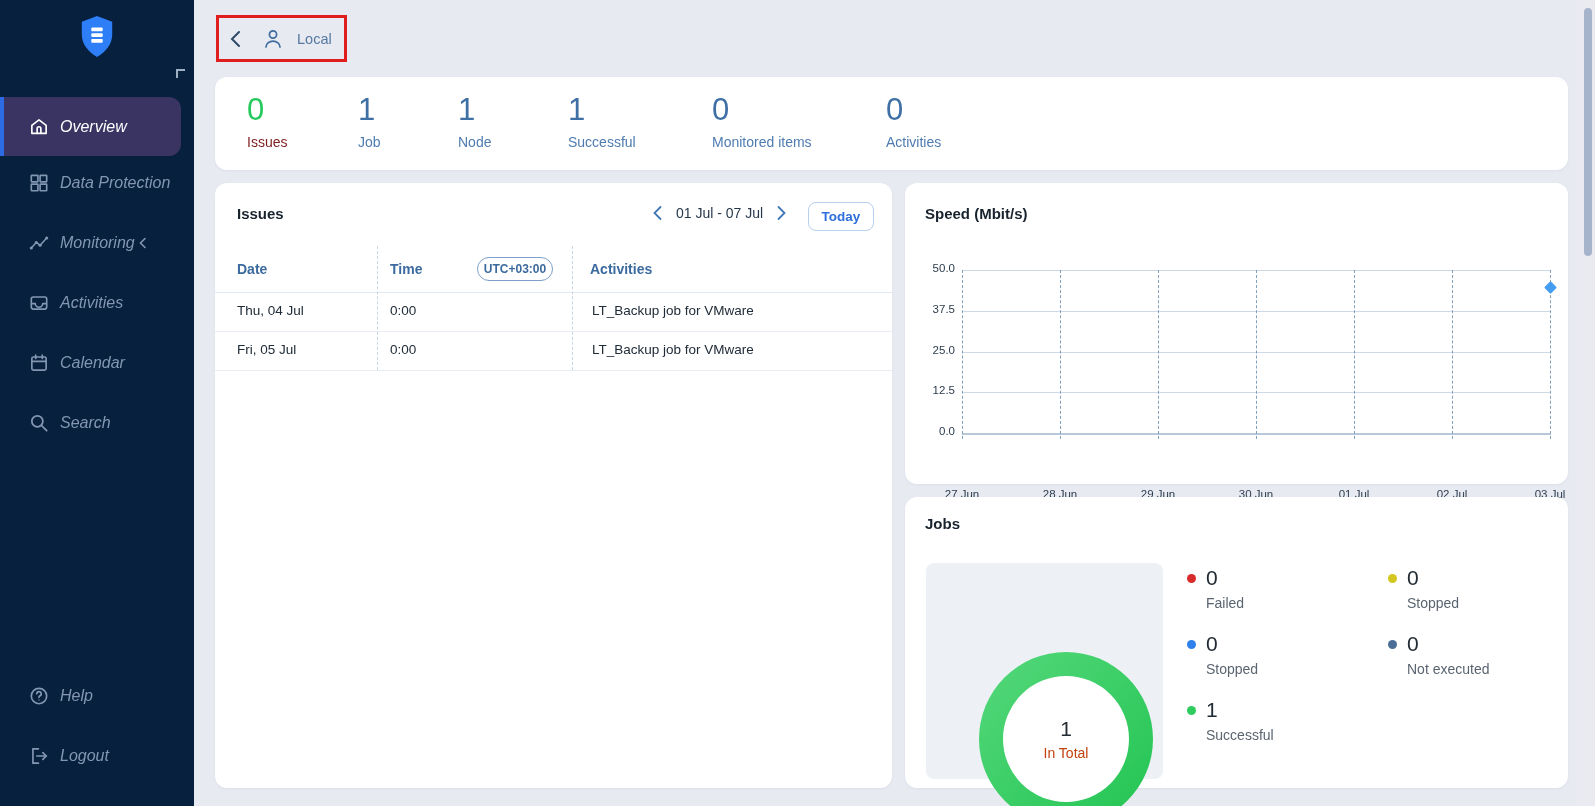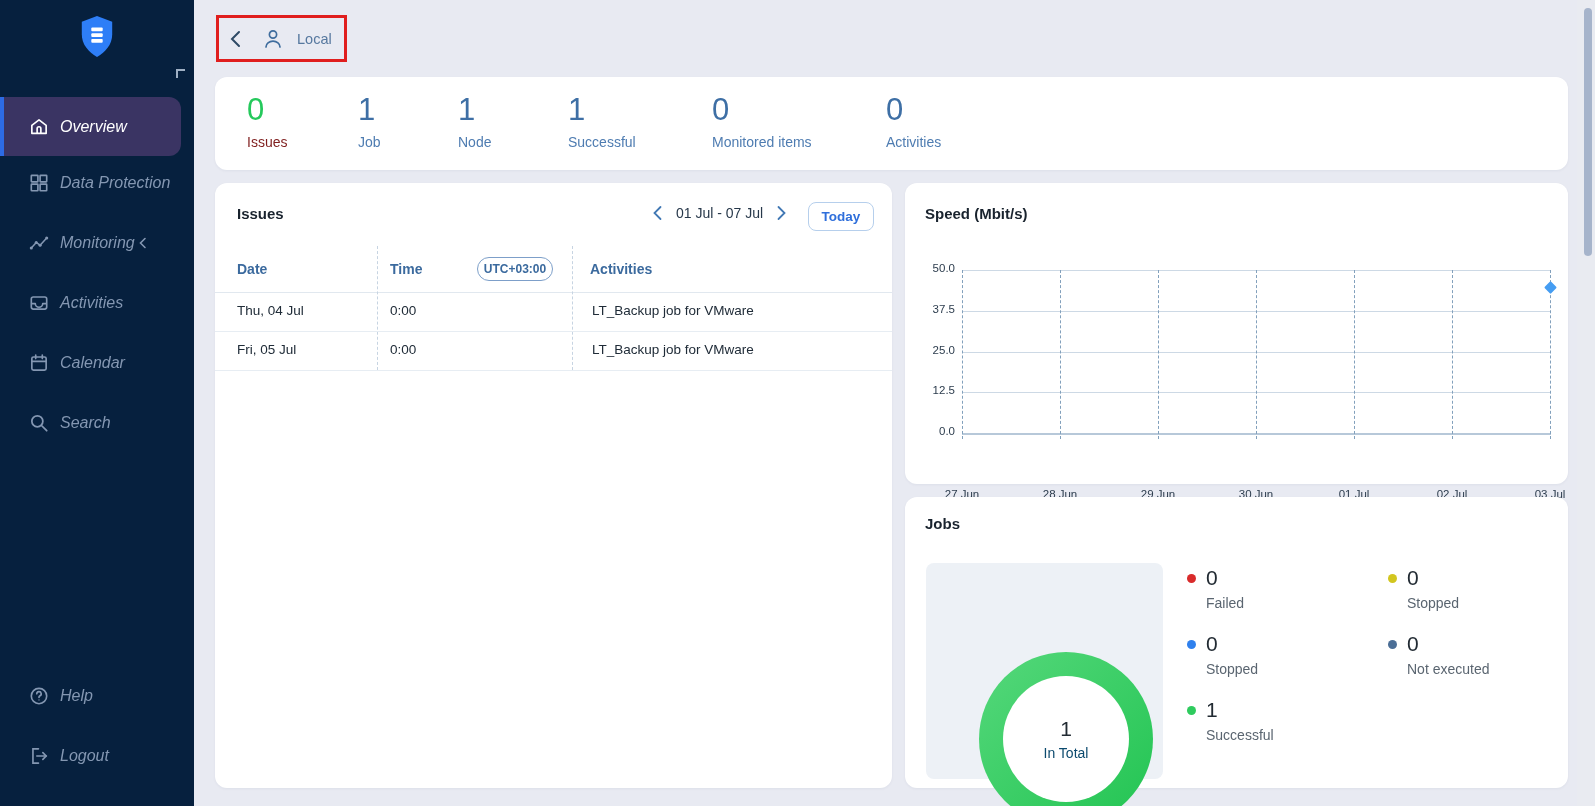--- a/index.html
+++ b/index.html
@@ -46,21 +46,21 @@
   .xlab{position:absolute;width:60px;text-align:center;font-size:11.5px;color:#2c3c4d;top:265px;margin-top:40px;}
   .hgrid{position:absolute;left:57px;width:589px;height:0;border-top:1px solid #cdd9e5;}
   .hgrid.axis{border-top:2px solid #b7c8d9;}
   .vgrid{position:absolute;top:87px;height:169px;width:0;border-left:1px dashed #82a0bc;}
   .data-point{position:absolute;width:9px;height:9px;background:#459df2;transform:rotate(45deg);border-radius:1px;}
   
   .donut-panel{position:absolute;left:21px;top:66px;width:237px;height:216px;background:#edf1f6;border-radius:8px;}
   .donut-outer{position:absolute;left:53px;top:89px;width:174px;height:174px;border-radius:50%;background:linear-gradient(135deg,#55d87b,#22c452);}
   .donut-inner{position:absolute;left:77px;top:113px;width:126px;height:126px;border-radius:50%;background:#ffffff;display:flex;flex-direction:column;align-items:center;justify-content:center;}
   .donut-total{font-size:21px;color:#222b33;}
-  .donut-total-label{margin-top:4px;font-size:14px;color:#0c4a6e;}
+  .donut-total-label{margin-top:4px;font-size:14px;color:#c2410c;}
   .legend-item{position:absolute;}
   .legend-dot{position:absolute;left:0;top:8px;width:9px;height:9px;border-radius:50%;}
   .legend-value{position:absolute;left:19px;top:0;font-size:21px;color:#222b33;}
   .legend-label{position:absolute;left:19px;top:29px;font-size:14px;color:#5a6570;white-space:nowrap;}
   
   .scroll-track{position:absolute;left:1577px;top:0;width:18px;height:806px;background:#e9ebf1;}
   .scroll-thumb{position:absolute;left:7px;top:8px;width:8px;height:248px;background:#a6b4cb;border-radius:4px;}
 </style>
 </head>
 <body>

